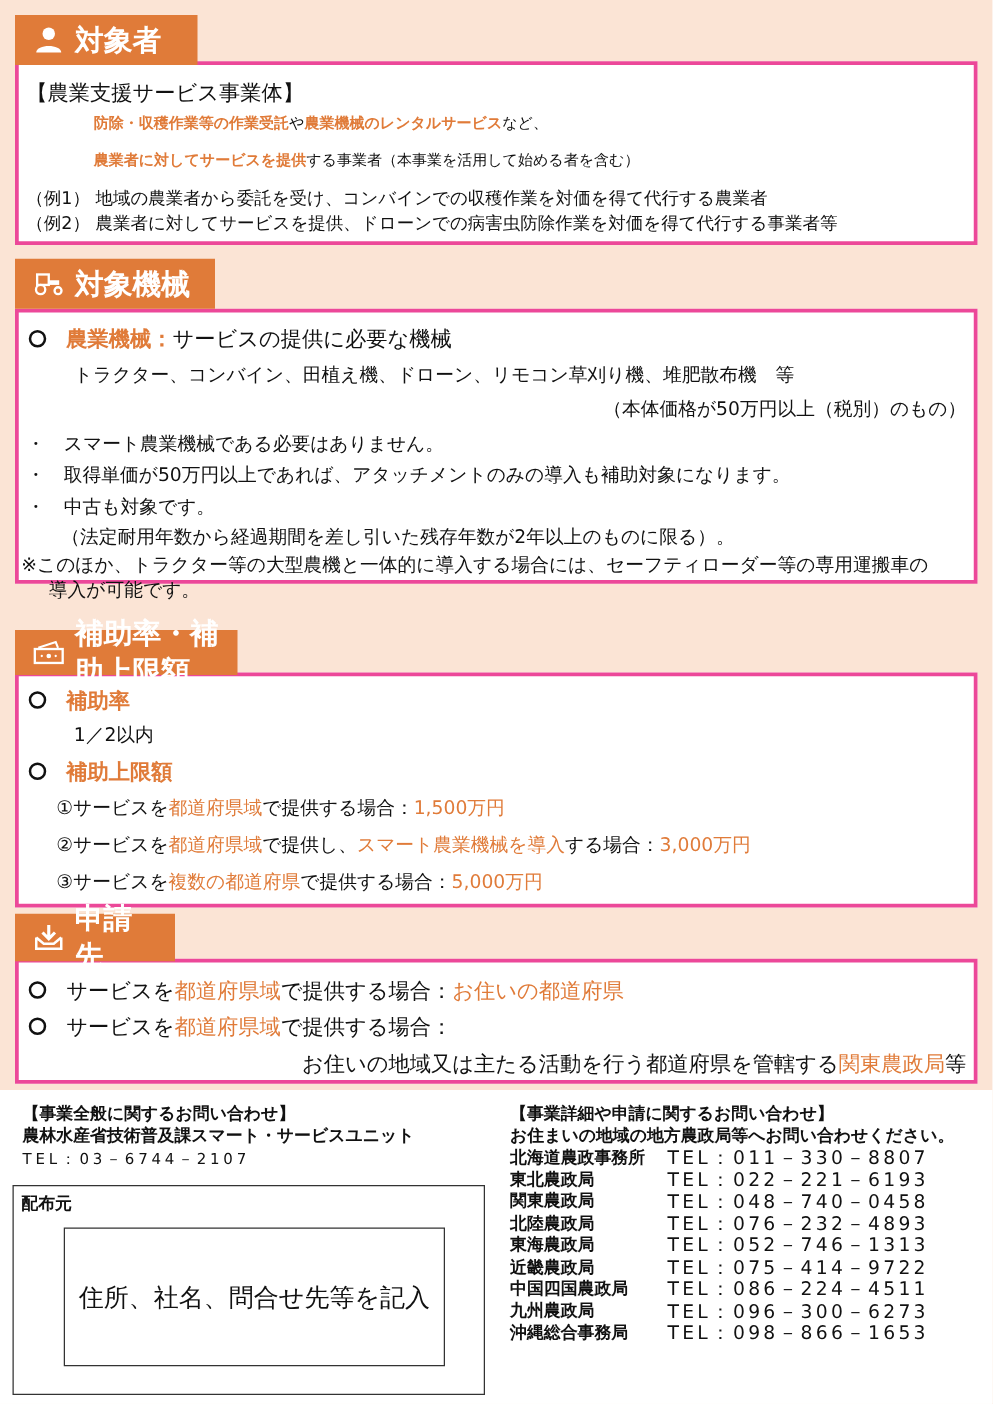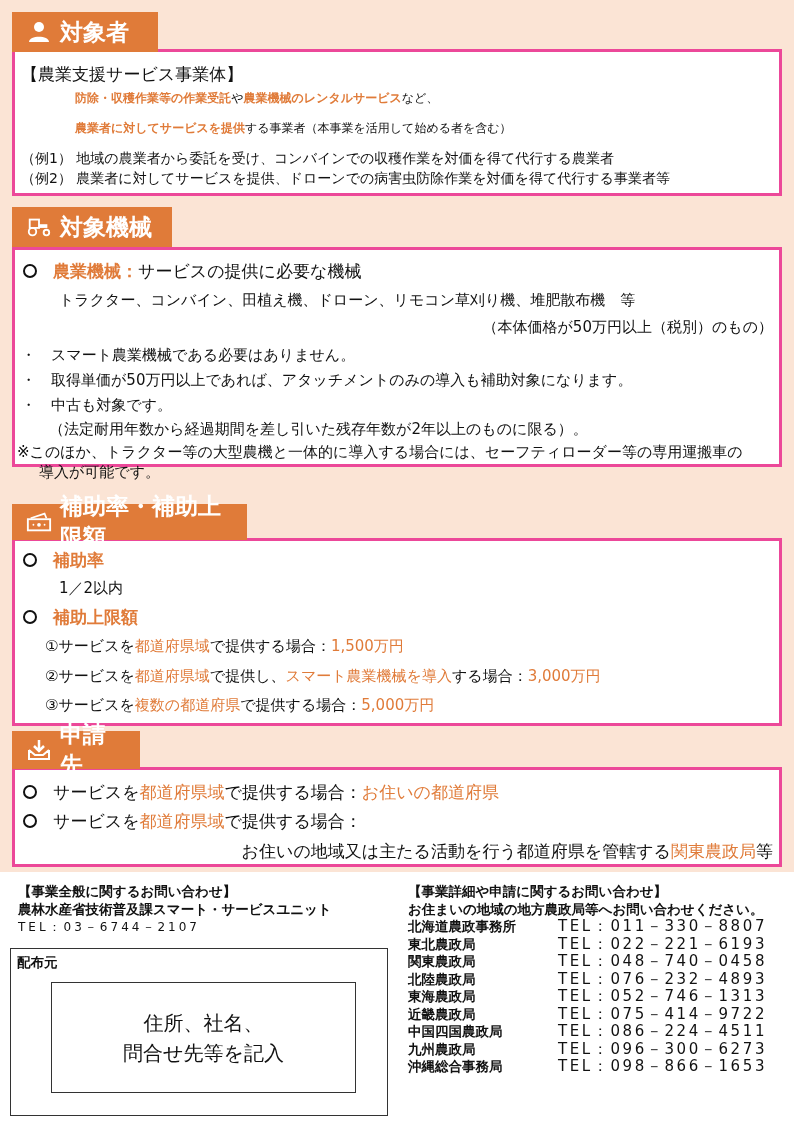--- a/index.html
+++ b/index.html
@@ -21,25 +21,25 @@
   .t17 { font-size: 17px; }
   .t18 { font-size: 12px; padding-left: 40px; }
   .t15 { font-size: 15px; }
   .t14 { font-size: 14px; }
   .circle { display: inline-block; width: 14px; height: 14px; border: 2.5px solid #111; border-radius: 50%; margin-right: 16px; vertical-align: -1px; }
   .bold { font-weight: bold; }
   .footer-l { position: absolute; left: 18px; top: 882px; width: 380px; }
   .footer-r { position: absolute; left: 408px; top: 882px; width: 380px; }
   .ft { font-size: 13.5px; font-weight: bold; line-height: 18px; white-space: nowrap; }
   .tel { font-size: 12px; letter-spacing: 3px; font-weight: normal; }
-  .office-row { display: flex; font-size: 13.5px; font-weight: bold; line-height: 17.5px; white-space: nowrap; gap: 24px; }
+  .office-row { display: flex; font-size: 13.5px; font-weight: bold; line-height: 17.5px; white-space: nowrap; }
   .office-row .name { width: 126px; }
   .office-row .phone { font-weight: normal; font-size: 15px; letter-spacing: 2.6px; }
   .dist-box { position: absolute; left: 10px; top: 948px; width: 378px; height: 168px; border: 1.5px solid #333; }
-  .dist-inner { position: absolute; left: 40px; top: 33px; width: 305px; height: 111px; border: 1.5px solid #333; display: flex; flex-direction: column; align-items: center; justify-content: center; font-size: 20px; line-height: 30px; }
+  .dist-inner { position: absolute; left: 40px; top: 33px; width: 305px; height: 111px; border: 1.5px solid #333; display: flex; flex-direction: row; align-items: center; justify-content: center; font-size: 20px; line-height: 30px; }
 </style>
 </head>
 <body>
 
 <div class="top-bg"></div>
 
 <div class="section" style="top:12px;height:184px;">
   <div class="box" style="top:37px;height:147px;">
     <div class="line t17" style="left:6px;top:11px;">【農業支援サービス事業体】</div>
     <div class="line t18 orange bold" style="left:20px;top:38px;"><span>防除・収穫作業等の作業受託</span><span style="color:#111;font-weight:normal">や</span><span>農業機械のレンタルサービス</span><span style="color:#111;font-weight:normal">など、</span></div>
@@ -85,21 +85,21 @@
 
 <div class="section" style="top:504px;height:222px;">
   <div class="box" style="top:34px;height:188px;">
     <div class="line t17" style="left:8px;top:8px;"><span class="circle"></span><span class="orange bold">補助率</span></div>
     <div class="line t15" style="left:44px;top:38px;">1／2以内</div>
     <div class="line t17" style="left:8px;top:65px;"><span class="circle"></span><span class="orange bold">補助上限額</span></div>
     <div class="line t15" style="left:30px;top:96px;"><span>①サービスを</span><span class="orange">都道府県域</span><span>で提供する場合：</span><span class="orange">1,500万円</span></div>
     <div class="line t15" style="left:30px;top:126px;"><span>②サービスを</span><span class="orange">都道府県域</span><span>で提供し、</span><span class="orange">スマート農業機械を導入</span><span>する場合：</span><span class="orange">3,000万円</span></div>
     <div class="line t15" style="left:30px;top:155px;"><span>③サービスを</span><span class="orange">複数の都道府県</span><span>で提供する場合：</span><span class="orange">5,000万円</span></div>
   </div>
-  <div class="tab" style="width:235px;height:36px;">
+  <div class="tab" style="width:178px;height:36px;">
     <span class="icon">
       <svg width="28" height="22" viewBox="0 0 28 22">
           <rect x="2" y="8" width="24" height="12" fill="none" stroke="#fff" stroke-width="2"></rect>
           <circle cx="14" cy="14" r="2" fill="#fff"></circle>
           <circle cx="8" cy="14" r="1" fill="#fff"></circle>
           <circle cx="20" cy="14" r="1" fill="#fff"></circle>
           <path d="M5 7 L20 2 L22 7" fill="none" stroke="#fff" stroke-width="1.8"></path>
         </svg>
     </span>
     <span>補助率・補助上限額</span>

